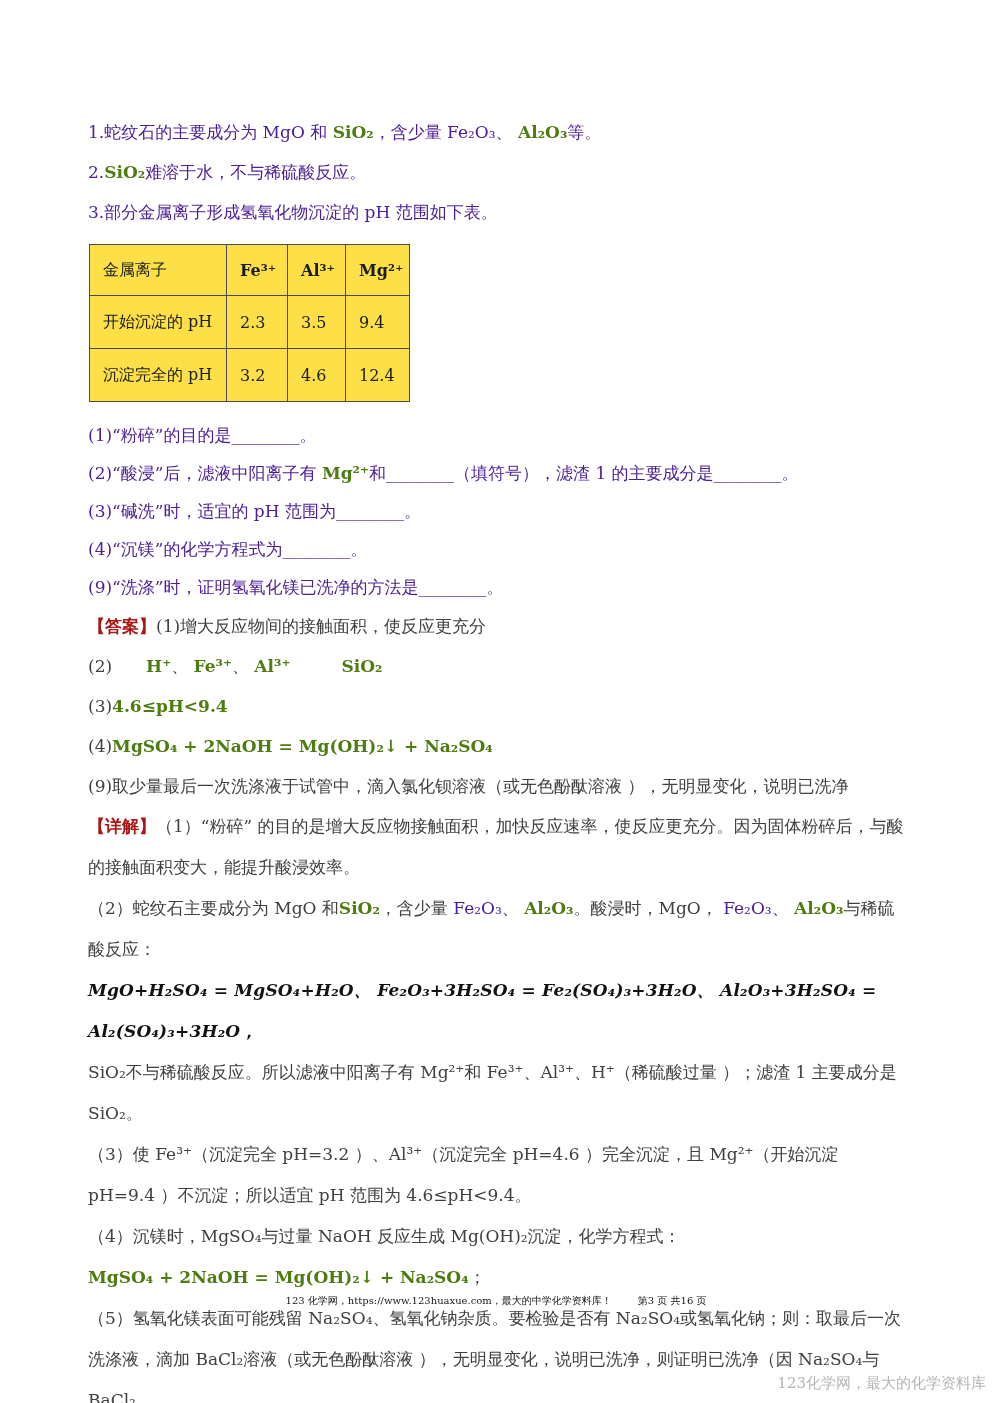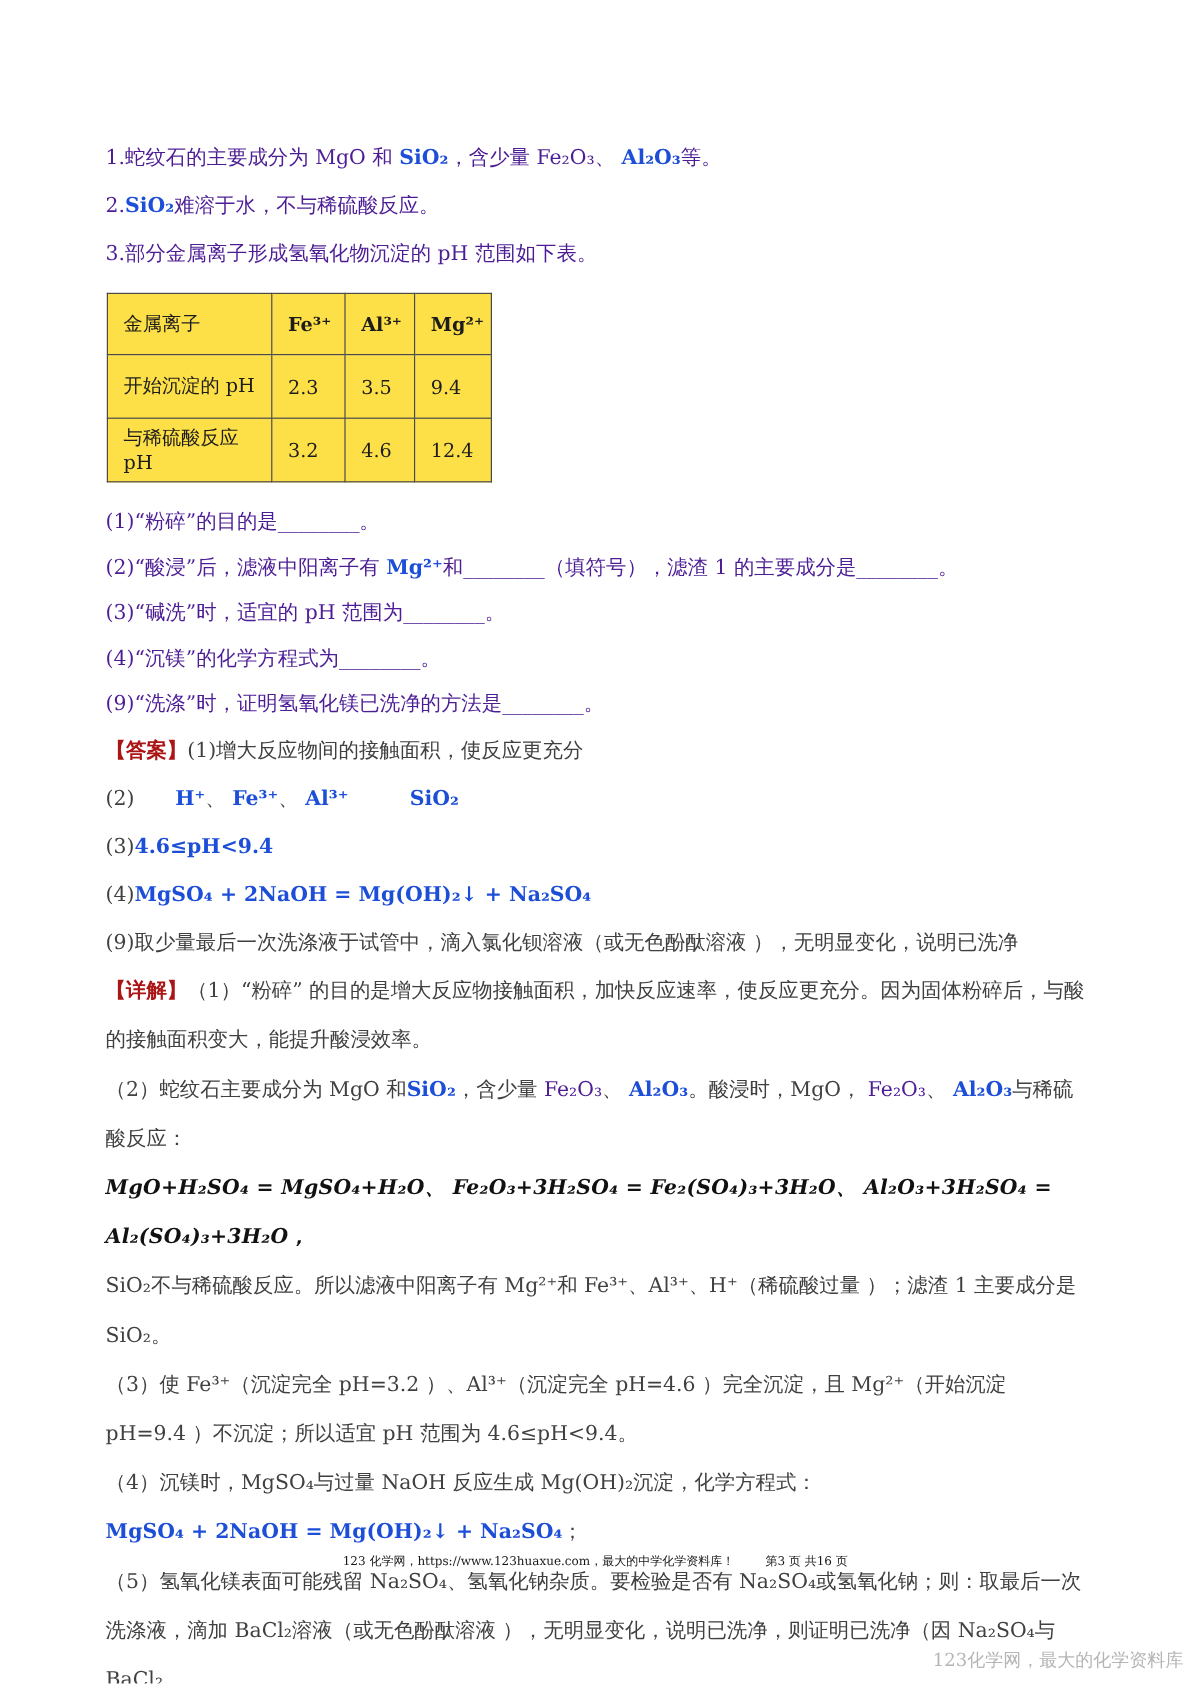--- a/index.html
+++ b/index.html
@@ -27,21 +27,21 @@
   table.ph td.c1 { width:47px; }
   table.ph td.c2 { width:44px; }
   table.ph td.c3 { width:50px; }
   table.ph tr.hd td { height:50px; }
   table.ph tr.rw td { height:52px; }
   .ion { font-weight:bold; }
   .q p { line-height:38px; }
   .ans p { line-height:40px; }
   .det p { line-height:41px; }
   .k { color:#4c1d95; }
-  .b { color:#1d4ed8; font-weight:bold; }
+  .b { color:#4d7c0f; font-weight:bold; }
   .bi { color:#111111; font-weight:bold; font-style:italic; letter-spacing:0.2px; }
   .r { color:#404040; }
   .rb { color:#ab1515; font-weight:bold; }
   .footer {
     position:absolute; top:1294px; left:0; width:100%;
     text-align:center; font-size:10px; color:#171717;
   }
   .footer .pgap { margin-left:26px; }
   .watermark {
     position:absolute; top:1374px; right:6px;
@@ -68,21 +68,21 @@
       <td class="c2 ion">Al³⁺</td>
       <td class="c3 ion">Mg²⁺</td>
     </tr>
     <tr class="rw">
       <td class="c0">开始沉淀的 pH</td>
       <td class="c1">2.3</td>
       <td class="c2">3.5</td>
       <td class="c3">9.4</td>
     </tr>
     <tr class="rw">
-      <td class="c0">与稀硫酸反应 pH</td>
+      <td class="c0">沉淀完全的 pH</td>
       <td class="c1">3.2</td>
       <td class="c2">4.6</td>
       <td class="c3">12.4</td>
     </tr>
   </tbody>
     </table>
 
   <div class="q">
     <p><span class="k">(1)“粉碎”的目的是________。</span></p>
     <p><span class="k">(2)“酸浸”后，滤液中阳离子有 </span><span class="b">Mg²⁺</span><span class="k">和________（填符号），滤渣 1 的主要成分是________。</span></p>

